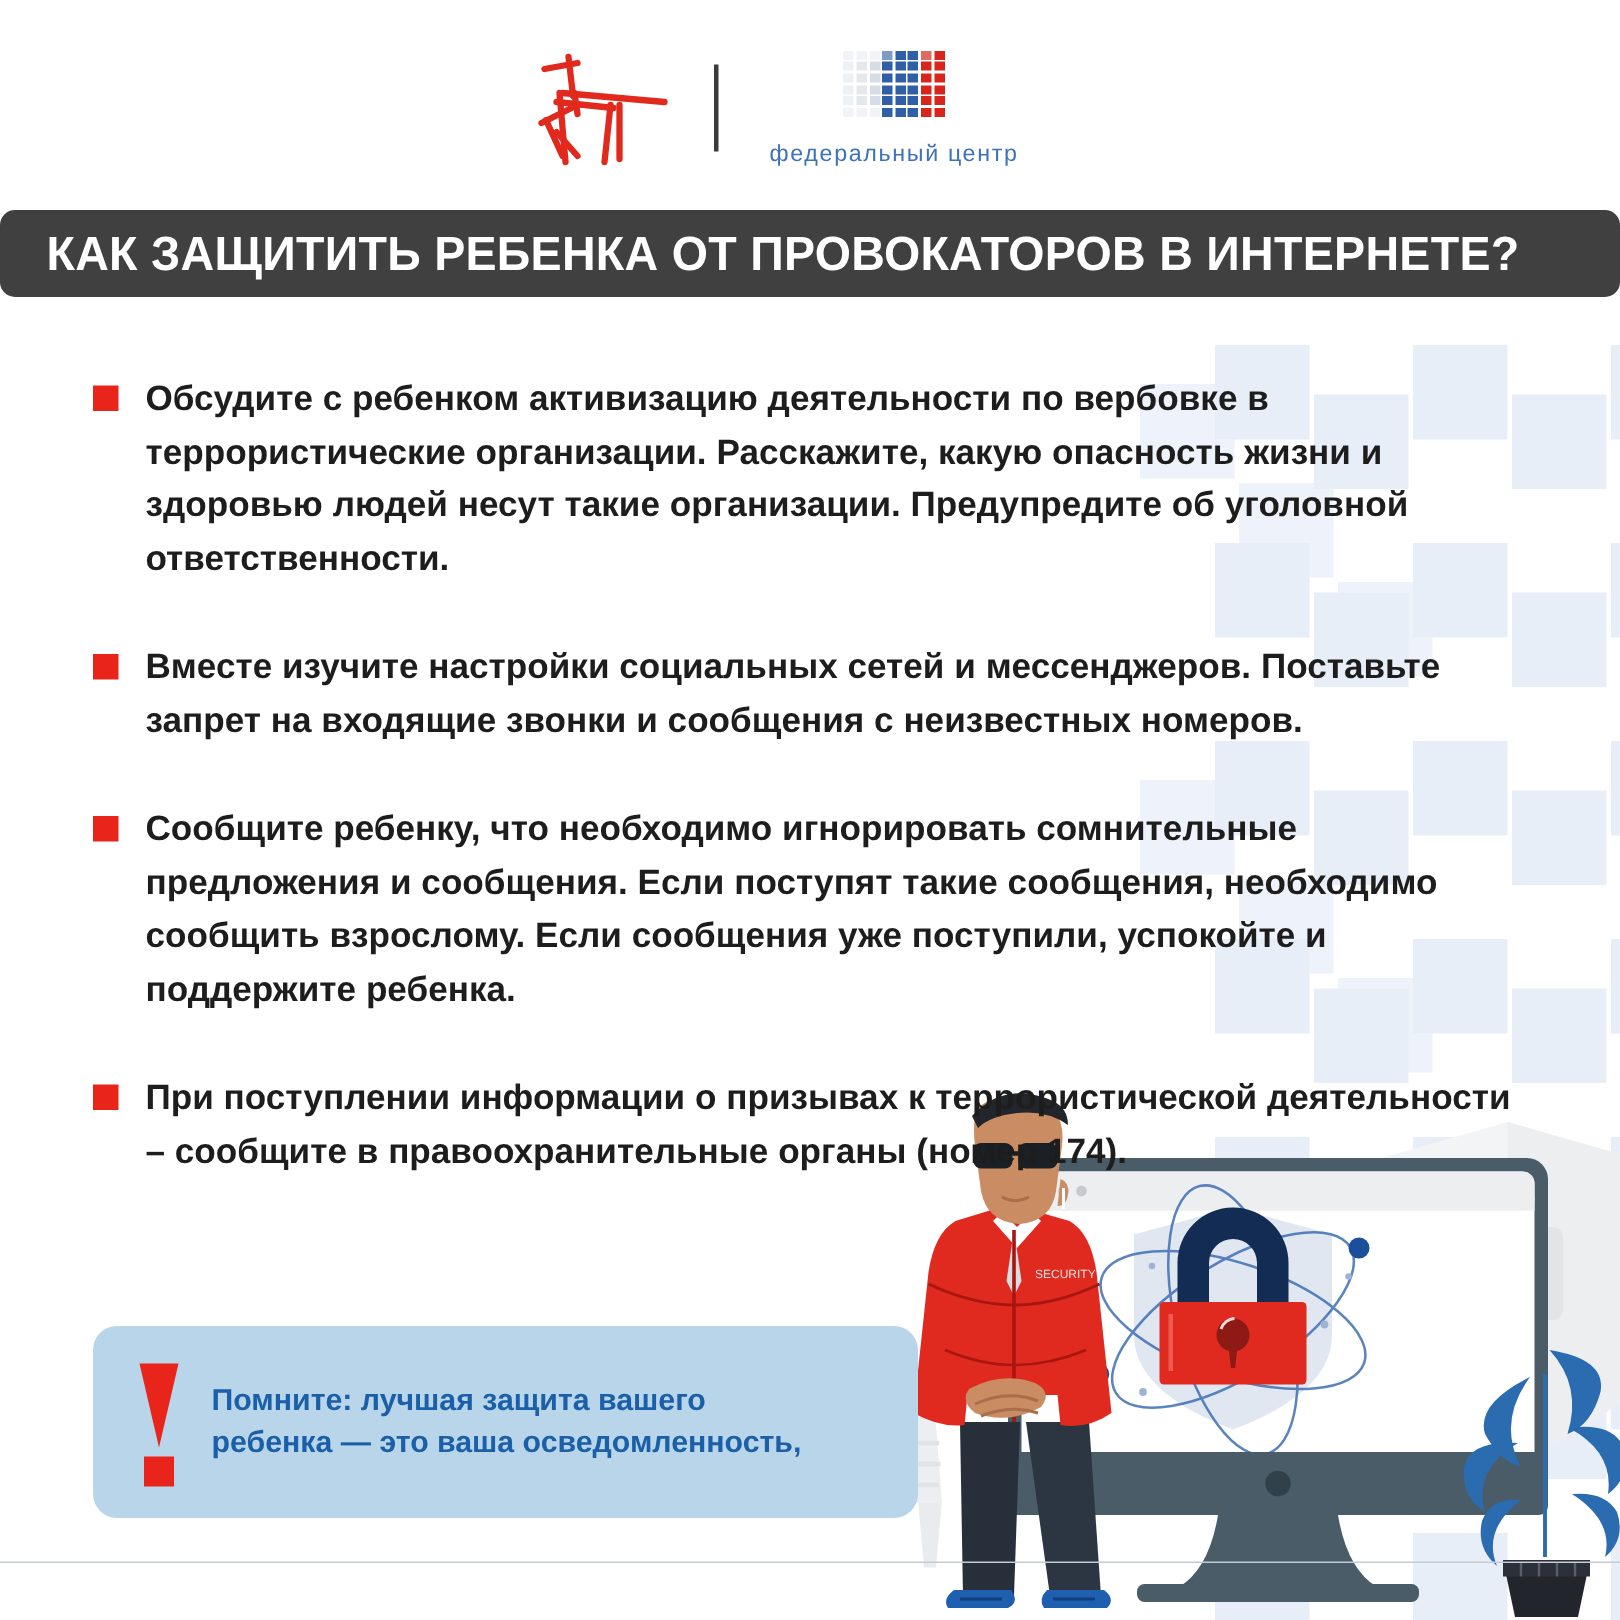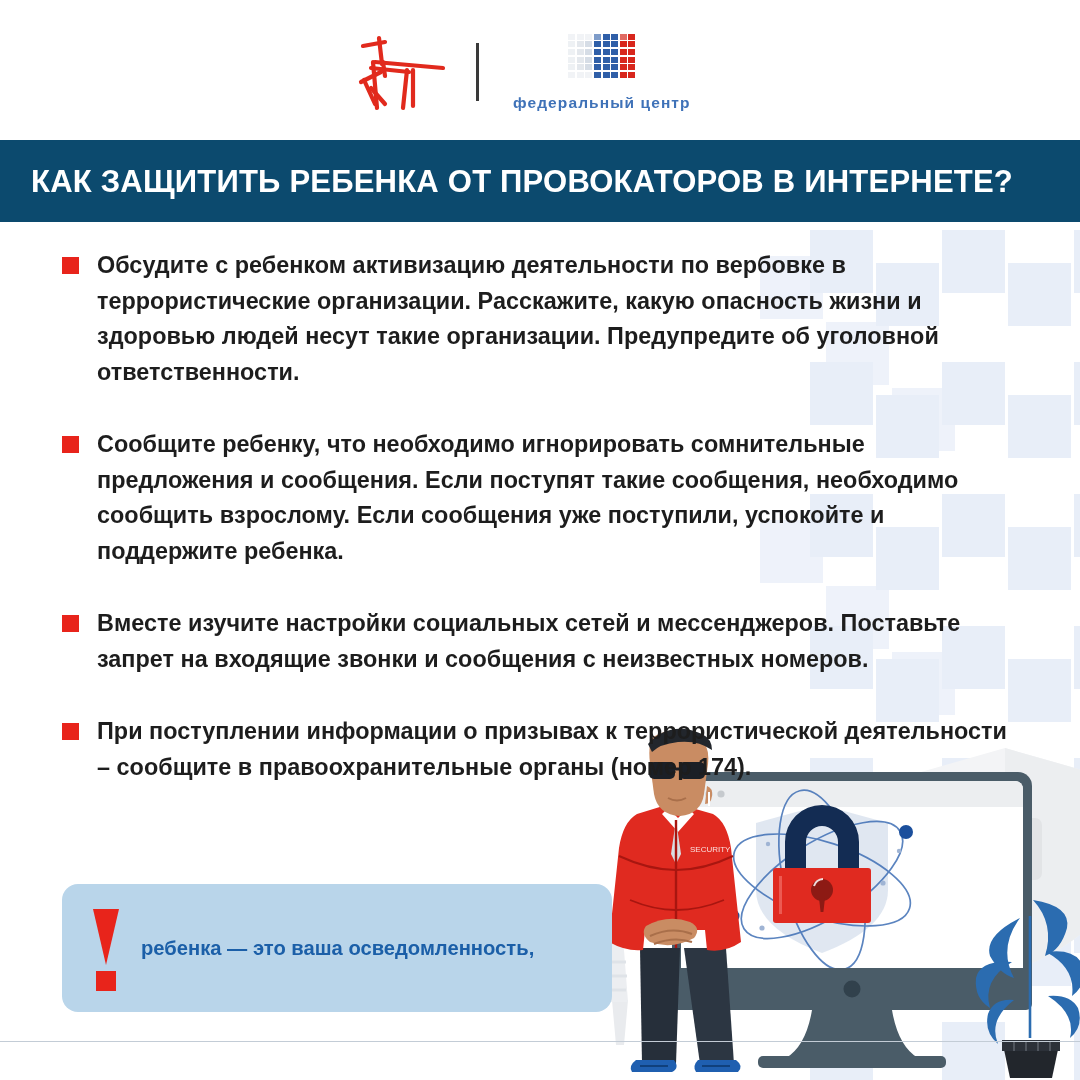--- a/index.html
+++ b/index.html
@@ -17,24 +17,24 @@
 
   
   .header{position:absolute;left:0;top:0;width:1080px;height:140px;background:#ffffff;z-index:5;}
   .logo-wrap{position:absolute;left:355px;top:22px;width:370px;height:100px;display:flex;align-items:center;}
   .deer{width:95px;height:80px;flex:0 0 auto;}
   .divider{width:3px;height:58px;background:#3a3a3a;margin:0 34px 0 26px;flex:0 0 auto;}
   .brand{display:flex;flex-direction:column;align-items:center;}
   .pix-grid{display:grid;grid-template-columns:repeat(8,7px);grid-template-rows:repeat(6,6px);gap:1.6px;margin-bottom:5px;}
   .pix{width:7px;height:6px;}
   .brand-name{color:#e02019;font-size:25px;font-weight:bold;letter-spacing:1.6px;line-height:1;}
-  .brand-sub{color:#3f72b8;font-size:15.5px;letter-spacing:1.1px;margin-top:12px;line-height:1;font-weight:bold;}
-
-  
-  .title-band{position:absolute;left:0;top:140px;width:1080px;height:82px;background:#0c4a6e;z-index:6;display:flex;align-items:center;}
+  .brand-sub{color:#3f72b8;font-size:15.5px;letter-spacing:1.1px;margin-top:12px;line-height:1;}
+
+  
+  .title-band{position:absolute;left:0;top:140px;width:1080px;height:58px;background:#404040;z-index:6;display:flex;align-items:center;border-radius:10px;}
   .title-text{
     color:#ffffff;font-size:32px;font-weight:bold;letter-spacing:0.2px;
     margin-left:31px;white-space:nowrap;transform:scaleX(0.97);transform-origin:left center;
   }
 
   
   .bullets{position:absolute;left:62px;top:248px;width:950px;z-index:4;}
   .bullet{position:relative;padding-left:35px;margin-bottom:37px;}
   .bullet:last-child{margin-bottom:0;}
   .bullet-mark{position:absolute;left:0;top:9px;width:17px;height:17px;background:#e8241b;}
@@ -296,35 +296,36 @@
     <div class="title-text">КАК ЗАЩИТИТЬ РЕБЕНКА ОТ ПРОВОКАТОРОВ В ИНТЕРНЕТЕ?</div>
   </div>
 
   <div class="bullets" id="bulletList">
       <div class="bullet">
         <div class="bullet-mark"></div>
         <div class="bullet-text">Обсудите с ребенком активизацию деятельности по вербовке в террористические организации. Расскажите, какую опасность жизни и здоровью людей несут такие организации. Предупредите об уголовной ответственности.</div>
       </div>
       <div class="bullet">
         <div class="bullet-mark"></div>
-        <div class="bullet-text">Сообщите ребенку, что необходимо игнорировать сомнительные предложения и сообщения. Если поступят такие сообщения, необходимо сообщить взрослому. Если сообщения уже поступили, успокойте и поддержите ребенка.</div>
+        <div class="bullet-text">Вместе изучите настройки социальных сетей и мессенджеров. Поставьте запрет на входящие звонки и сообщения с неизвестных номеров.</div>
       </div>
       <div class="bullet">
         <div class="bullet-mark"></div>
-        <div class="bullet-text">Вместе изучите настройки социальных сетей и мессенджеров. Поставьте запрет на входящие звонки и сообщения с неизвестных номеров.</div>
+        <div class="bullet-text">Сообщите ребенку, что необходимо игнорировать сомнительные предложения и сообщения. Если поступят такие сообщения, необходимо сообщить взрослому. Если сообщения уже поступили, успокойте и поддержите ребенка.</div>
       </div>
       <div class="bullet">
         <div class="bullet-mark"></div>
         <div class="bullet-text">При поступлении информации о призывах к террористической деятельности – сообщите в правоохранительные органы (номер 174).</div>
       </div>
     </div>
 
   <div class="callout">
     <div class="excl">
       <div class="excl-bar"></div>
         <div class="excl-dot"></div>
     </div>
     <div class="callout-text">
+      <div>Помните: лучшая защита вашего</div>
       <div>ребенка — это ваша осведомленность,</div>
     </div>
   </div>
 
 </div>
 
 </body></html>

